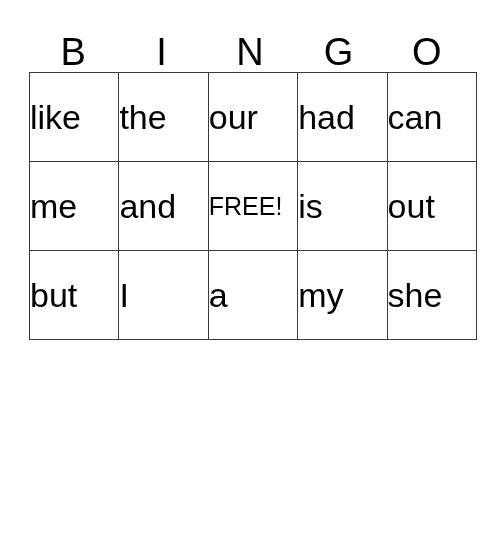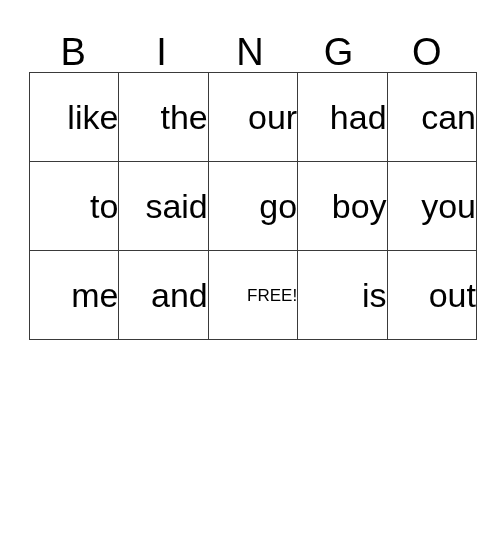--- a/index.html
+++ b/index.html
@@ -45,34 +45,34 @@
   
   #bingo-grid {
     width: 442px;
     border-collapse: collapse;
     table-layout: fixed;
   }
   #bingo-grid td {
     width: 88.4px;
     height: 88px;
     border: 1px solid #3a3a3a;
-    text-align: right;
+    text-align: left;
     vertical-align: middle;
     padding: 0;
     font-size: 34px;
     line-height: 36px;
     font-weight: 400;
     color: #000000;
     background: #ffffff;
     overflow: hidden;
     white-space: nowrap;
   }
   
   #bingo-grid td.free-cell {
-    font-size: 17px;
+    font-size: 25px;
     line-height: 27px;
     margin-left: 20px;
   }
   .cell-text {
     display: block;
   }
 </style>
 </head>
 <body>
 
@@ -100,48 +100,48 @@
           </td>
         <td>
             <span class="cell-text">had</span>
           </td>
         <td>
             <span class="cell-text">can</span>
           </td>
       </tr>
       <tr>
         <td>
-            <span class="cell-text">to</span>
-          </td>
-        <td>
-            <span class="cell-text">said</span>
-          </td>
-        <td>
-            <span class="cell-text">go</span>
-          </td>
-        <td>
-            <span class="cell-text">boy</span>
-          </td>
-        <td>
-            <span class="cell-text">you</span>
-          </td>
-      </tr>
-      <tr>
-        <td>
             <span class="cell-text">me</span>
           </td>
         <td>
             <span class="cell-text">and</span>
           </td>
         <td class="free-cell">
             <span class="cell-text">FREE!</span>
           </td>
         <td>
             <span class="cell-text">is</span>
           </td>
         <td>
             <span class="cell-text">out</span>
           </td>
       </tr>
+      <tr>
+        <td>
+            <span class="cell-text">but</span>
+          </td>
+        <td>
+            <span class="cell-text">I</span>
+          </td>
+        <td>
+            <span class="cell-text">a</span>
+          </td>
+        <td>
+            <span class="cell-text">my</span>
+          </td>
+        <td>
+            <span class="cell-text">she</span>
+          </td>
+      </tr>
     </tbody>
   </table>
 
 </div>
 
 </body></html>

